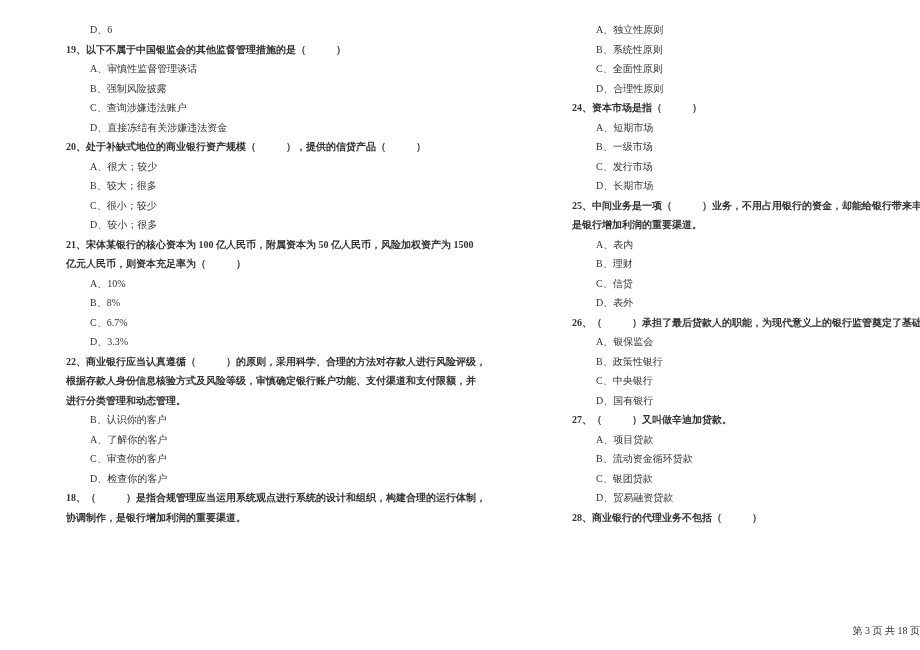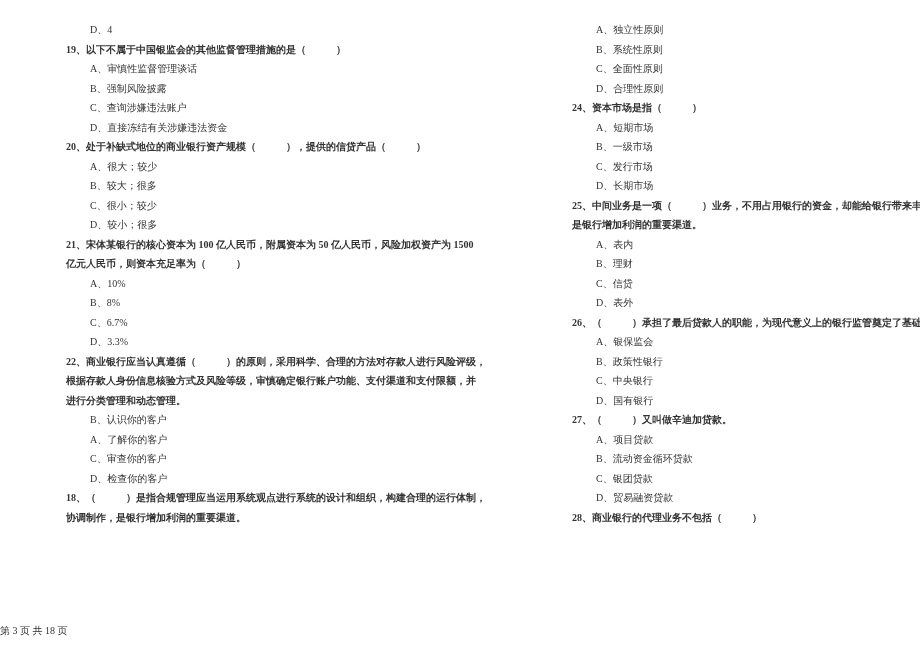--- a/index.html
+++ b/index.html
@@ -36,31 +36,31 @@
       font-weight: bold;
     }
     .indent-2 {
       padding-left: 60px;
     }
     .footer {
       position: absolute;
       bottom: 12px;
       left: 0;
       right: 0;
-      text-align: left;
+      text-align: right;
       font-size: 10px;
       color: #333;
     }
   </style>
 </head>
 <body>
 
 <div class="page">
   <div class="column">
-    <div class="line indent-2">D、4</div>
+    <div class="line indent-2">D、6</div>
     <div class="line indent-1">19、以下不属于中国银监会的其他监督管理措施的是（　　　）</div>
     <div class="line indent-2">A、审慎性监督管理谈话</div>
     <div class="line indent-2">B、强制风险披露</div>
     <div class="line indent-2">C、查询涉嫌违法账户</div>
     <div class="line indent-2">D、直接冻结有关涉嫌违法资金</div>
     <div class="line indent-1">20、处于补缺式地位的商业银行资产规模（　　　），提供的信贷产品（　　　）</div>
     <div class="line indent-2">A、很大；较少</div>
     <div class="line indent-2">B、较大；很多</div>
     <div class="line indent-2">C、很小；较少</div>
     <div class="line indent-2">D、较小；很多</div>

